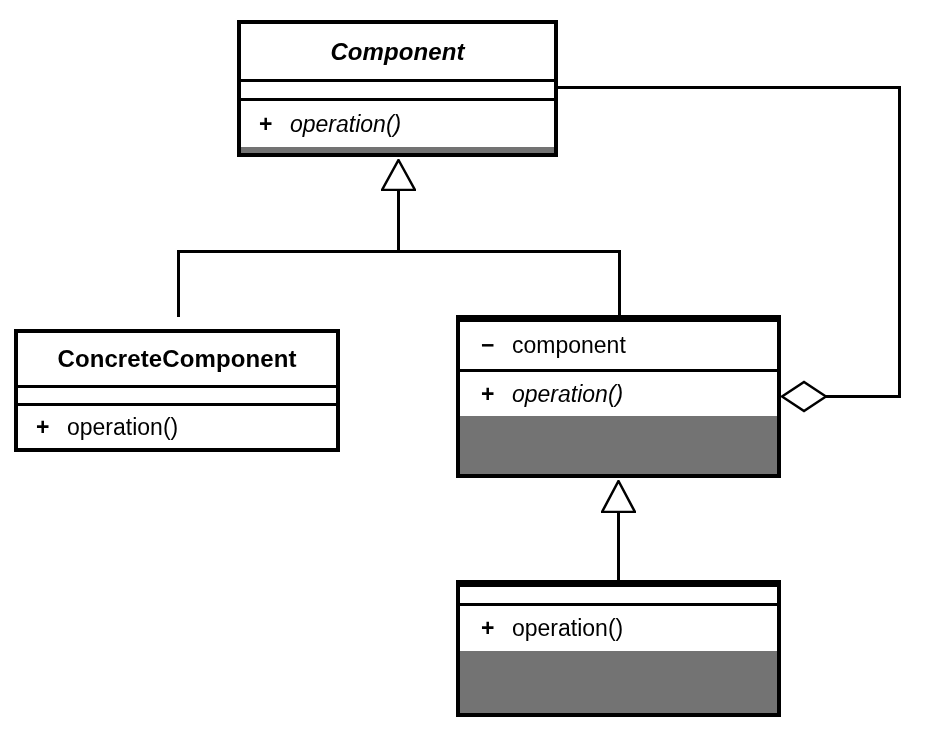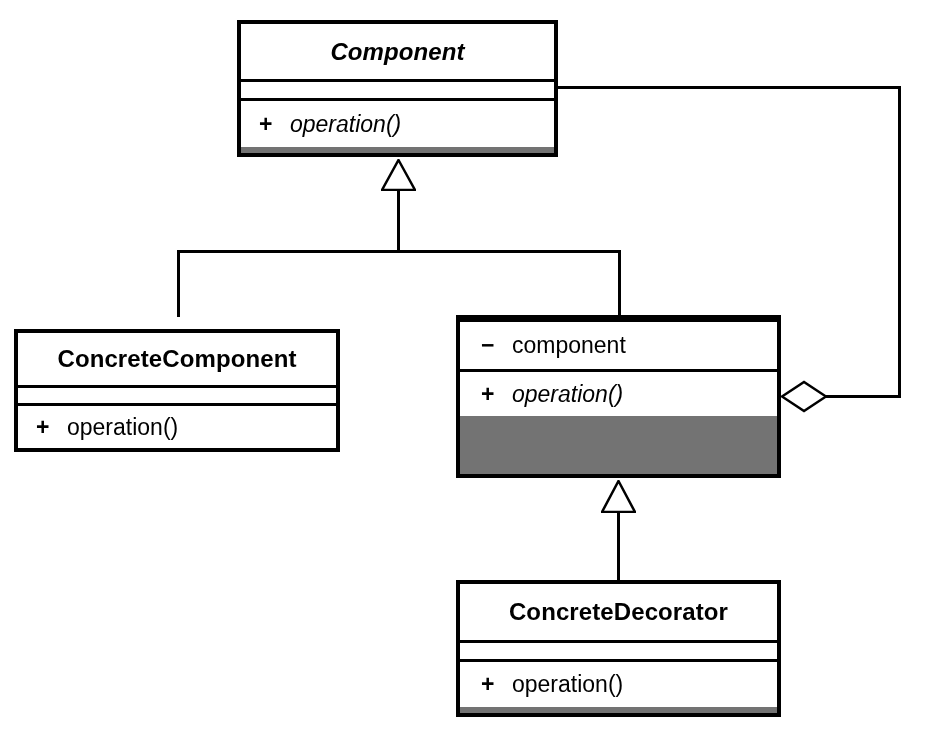--- a/index.html
+++ b/index.html
@@ -144,23 +144,20 @@
     </div>
     <div class="compartment divider-top" style="height:47px; padding-left:21px;">
       <span class="member-row">
         <span class="visibility">+</span>
         <span class="member-name abstract">operation()</span>
       </span>
     </div>
   </div>
 
   <div class="uml-class" style="left:456px; top:580px; width:325px; height:137px;">
-    <div class="compartment name-compartment" style="height:56px;">
-      <span class="class-name">ConcreteDecorator</span>
-    </div>
     <div class="compartment divider-top empty-compartment" style="height:19px;"></div>
     <div class="compartment divider-top" style="height:48px; padding-left:21px;">
       <span class="member-row">
         <span class="visibility">+</span>
         <span class="member-name">operation()</span>
       </span>
     </div>
   </div>
 
   <div class="generalization-arrow" style="left:381px; top:159px;">

